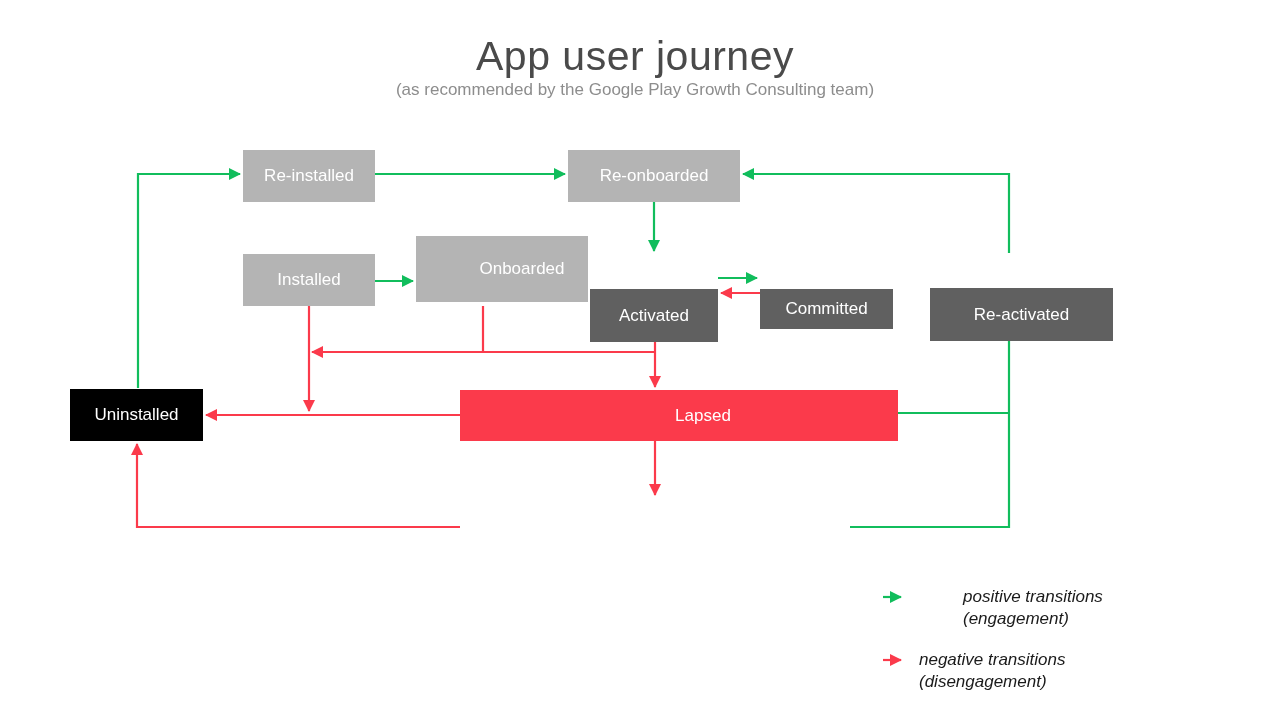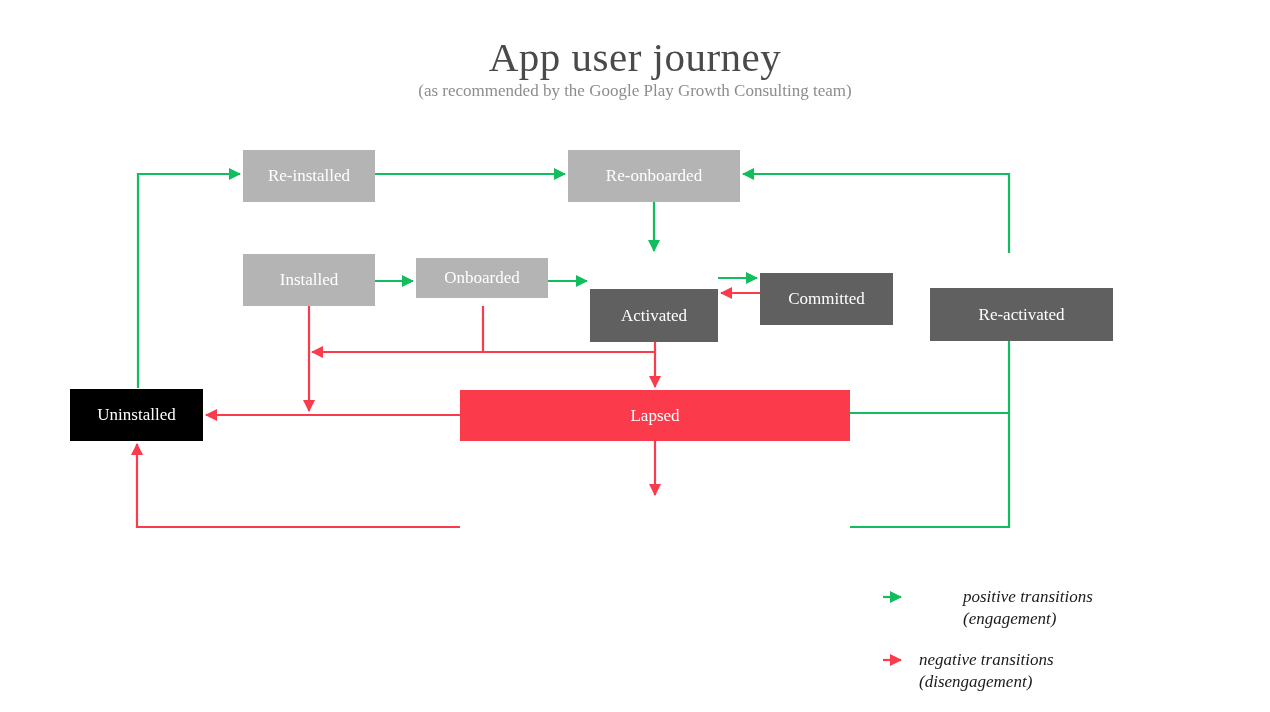--- a/index.html
+++ b/index.html
@@ -11,21 +11,21 @@
     --title-color: #4a4a4a;
     --subtitle-color: #8d8d8d;
     --legend-text: #1a1a1a;
   }
   html, body { margin: 0; padding: 0; background: #ffffff; }
   .canvas {
     position: relative;
     width: 1270px;
     height: 712px;
     background: #ffffff;
-    font-family: Liberation Serif, serif;
+    font-family: Liberation Sans, sans-serif;
     overflow: hidden;
   }
   .title-wrap {
     position: absolute;
     top: 33px;
     left: 0;
     width: 1270px;
     text-align: center;
   }
   .title {
@@ -119,27 +119,27 @@
     <path class="r" d="M460,527 L137,527 L137,444" marker-end="url(#mr)"></path>
 
     <path class="g" d="M883,597 L901,597" marker-end="url(#mg)"></path>
     <path class="r" d="M883,660 L901,660" marker-end="url(#mr)"></path>
   </svg>
 
   <div class="node light" style="left:243px; top:150px; width:132px; height:52px;">Re-installed</div>
   <div class="node light" style="left:568px; top:150px; width:172px; height:52px;">Re-onboarded</div>
 
   <div class="node light" style="left:243px; top:254px; width:132px; height:52px;">Installed</div>
-  <div class="node light" style="left:416px; top:258px; width:132px; height:40px;">Onboarded</div>
+  <div class="node light" style="left:416px; top:236px; width:132px; height:66px;padding-left:40px;">Onboarded</div>
   <div class="node dark" style="left:590px; top:254px; width:128px; height:53px;">Activated</div>
-  <div class="node dark" style="left:760px; top:238px; width:133px; height:52px;">Committed</div>
+  <div class="node dark" style="left:760px; top:254px; width:133px; height:40px;">Committed</div>
   <div class="node dark" style="left:930px; top:253px; width:183px; height:53px;">Re-activated</div>
 
   <div class="node black" style="left:70px; top:389px; width:133px; height:52px;">Uninstalled</div>
-  <div class="node red" style="left:460px; top:390px; width:390px; height:51px;">Lapsed</div>
+  <div class="node red" style="left:460px; top:390px; width:390px; height:51px;padding-left:48px;">Lapsed</div>
 
   <div class="legend-text" style="left:919px; top:586px;margin-left:44px;">
     <div>positive transitions</div>
     <div>(engagement)</div>
   </div>
   <div class="legend-text" style="left:919px; top:649px;">
     <div>negative transitions</div>
     <div>(disengagement)</div>
   </div>
 

